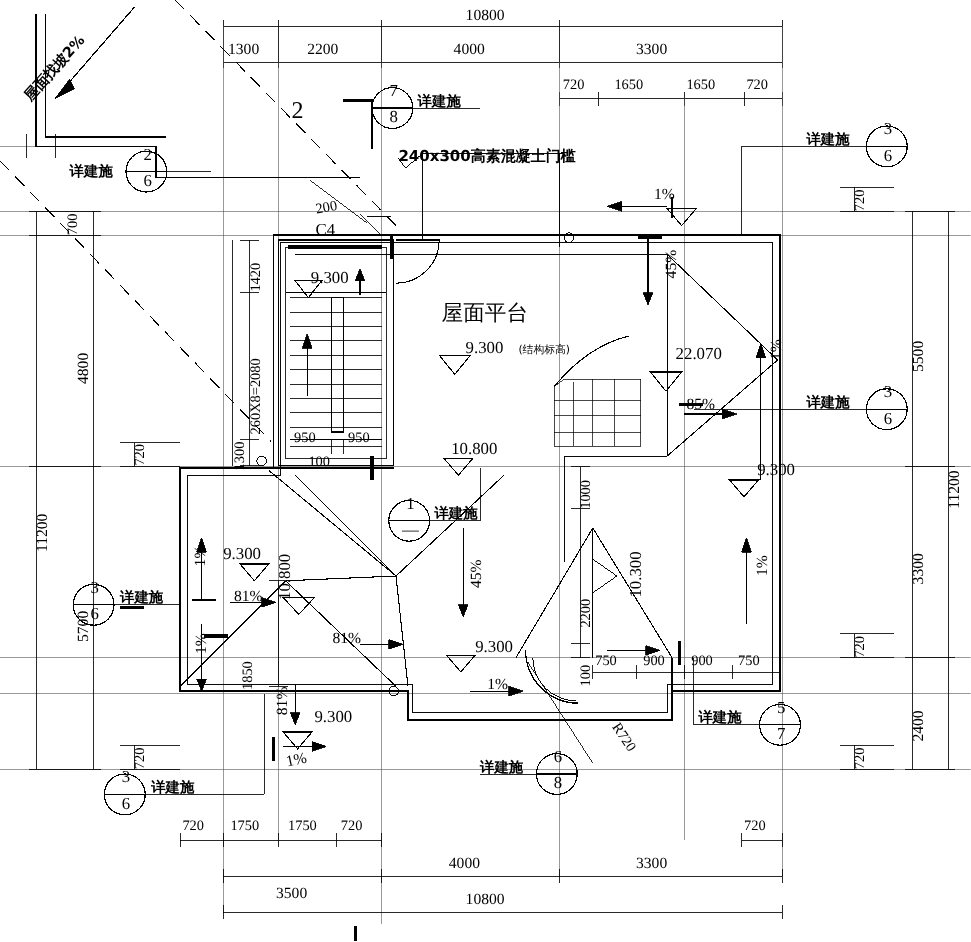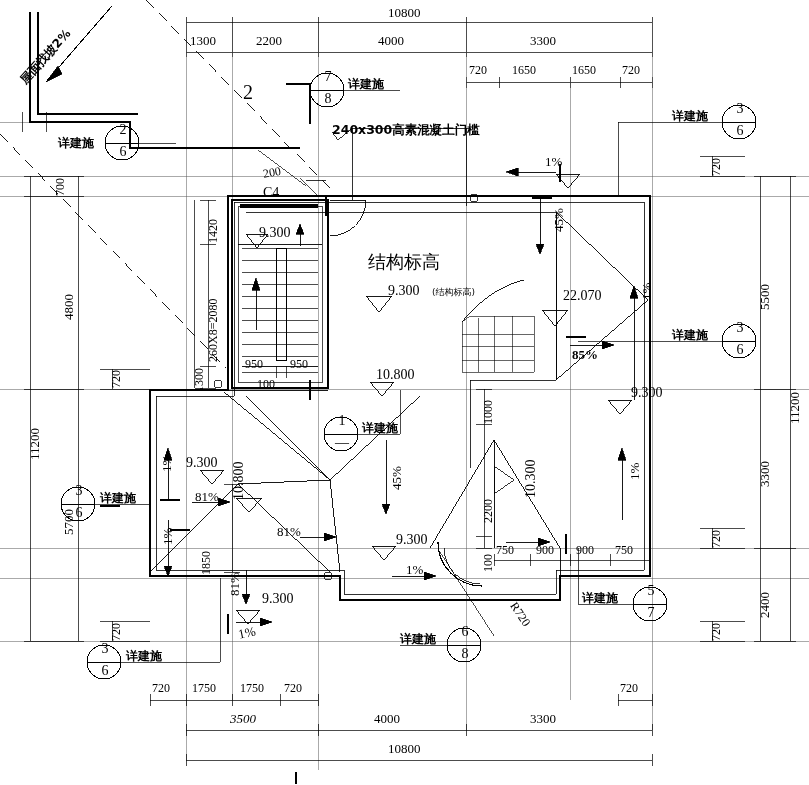--- a/index.html
+++ b/index.html
@@ -359,38 +359,38 @@
 <div class="lbl dim-sm" style="left:622px;top:64px;">720</div>
 
 <div class="lbl" style="left:243px;top:82px;font-size:20px;">2</div>
 
 <div class="lbl cn" style="left:332px;top:124px;font-size:12.5px;">240x300高素混凝土门槛</div>
 
 <div class="lbl dim-sm rot-custom" style="left:262px;top:168px;transform:rotate(-10deg);">200</div>
 
 <div class="lbl" style="left:263px;top:186px;font-size:14px;">C4</div>
 
-<div class="lbl cn-big" style="left:368px;top:253px;">结构标高</div>
+<div class="lbl cn-big" style="left:368px;top:253px;">屋面平台</div>
 <div class="lbl elev" style="left:388px;top:284px;">9.300</div>
 <div class="lbl cn-sm" style="left:432px;top:288px;">(结构标高)</div>
 
 <div class="lbl elev" style="left:259px;top:226px;">9.300</div>
 <div class="lbl elev" style="left:376px;top:368px;">10.800</div>
 <div class="lbl elev" style="left:186px;top:456px;">9.300</div>
 <div class="lbl elev rot90" style="left:232px;top:500px;">10.800</div>
 <div class="lbl elev" style="left:563px;top:289px;">22.070</div>
 <div class="lbl elev" style="left:631px;top:386px;">9.300</div>
 <div class="lbl elev" style="left:396px;top:533px;">9.300</div>
 <div class="lbl elev rot90" style="left:524px;top:498px;">10.300</div>
 <div class="lbl elev" style="left:262px;top:592px;">9.300</div>
 
 <div class="lbl pct" style="left:545px;top:155px;">1%</div>
 <div class="lbl pct rot90" style="left:552px;top:232px;">45%</div>
 <div class="lbl pct rot90" style="left:640px;top:300px;">1%</div>
-<div class="lbl pct" style="left:572px;top:348px;font-weight:bold;">85%</div>
+<div class="lbl pct" style="left:572px;top:330px;">85%</div>
 <div class="lbl pct rot90" style="left:628px;top:480px;">1%</div>
 <div class="lbl pct rot90" style="left:390px;top:490px;">45%</div>
 <div class="lbl pct" style="left:195px;top:490px;">81%</div>
 <div class="lbl pct" style="left:277px;top:525px;">81%</div>
 <div class="lbl pct rot90" style="left:228px;top:596px;">81%</div>
 <div class="lbl pct rot90" style="left:160px;top:472px;">1%</div>
 <div class="lbl pct rot90" style="left:161px;top:545px;">1%</div>
 <div class="lbl pct rot-custom" style="left:237px;top:628px;transform:rotate(-12deg);">1%</div>
 <div class="lbl pct" style="left:406px;top:563px;">1%</div>
 
@@ -427,21 +427,21 @@
 <div class="lbl dim-sm" style="left:576px;top:544px;">900</div>
 <div class="lbl dim-sm" style="left:615px;top:544px;">750</div>
 
 <div class="lbl dim-sm rot-custom" style="left:518px;top:600px;transform:rotate(56deg);">R720</div>
 
 <div class="lbl dim-sm" style="left:152px;top:682px;">720</div>
 <div class="lbl dim-sm" style="left:192px;top:682px;">1750</div>
 <div class="lbl dim-sm" style="left:240px;top:682px;">1750</div>
 <div class="lbl dim-sm" style="left:284px;top:682px;">720</div>
 <div class="lbl dim-sm" style="left:620px;top:682px;">720</div>
-<div class="lbl dim" style="left:230px;top:712px;font-style:italic;">3500</div>
+<div class="lbl dim" style="left:230px;top:737px;">3500</div>
 <div class="lbl dim" style="left:374px;top:712px;">4000</div>
 <div class="lbl dim" style="left:530px;top:712px;">3300</div>
 <div class="lbl dim" style="left:388px;top:742px;">10800</div>
 
 <div class="lbl cn" style="left:58px;top:137px;">详建施</div>
 <div class="lbl bubnum" style="left:114px;top:123px;width:18px;">2</div>
 <div class="lbl bubnum" style="left:114px;top:145px;width:18px;">6</div>
 
 <div class="lbl cn" style="left:348px;top:78px;">详建施</div>
 <div class="lbl bubnum" style="left:319px;top:70px;width:18px;">7</div>

